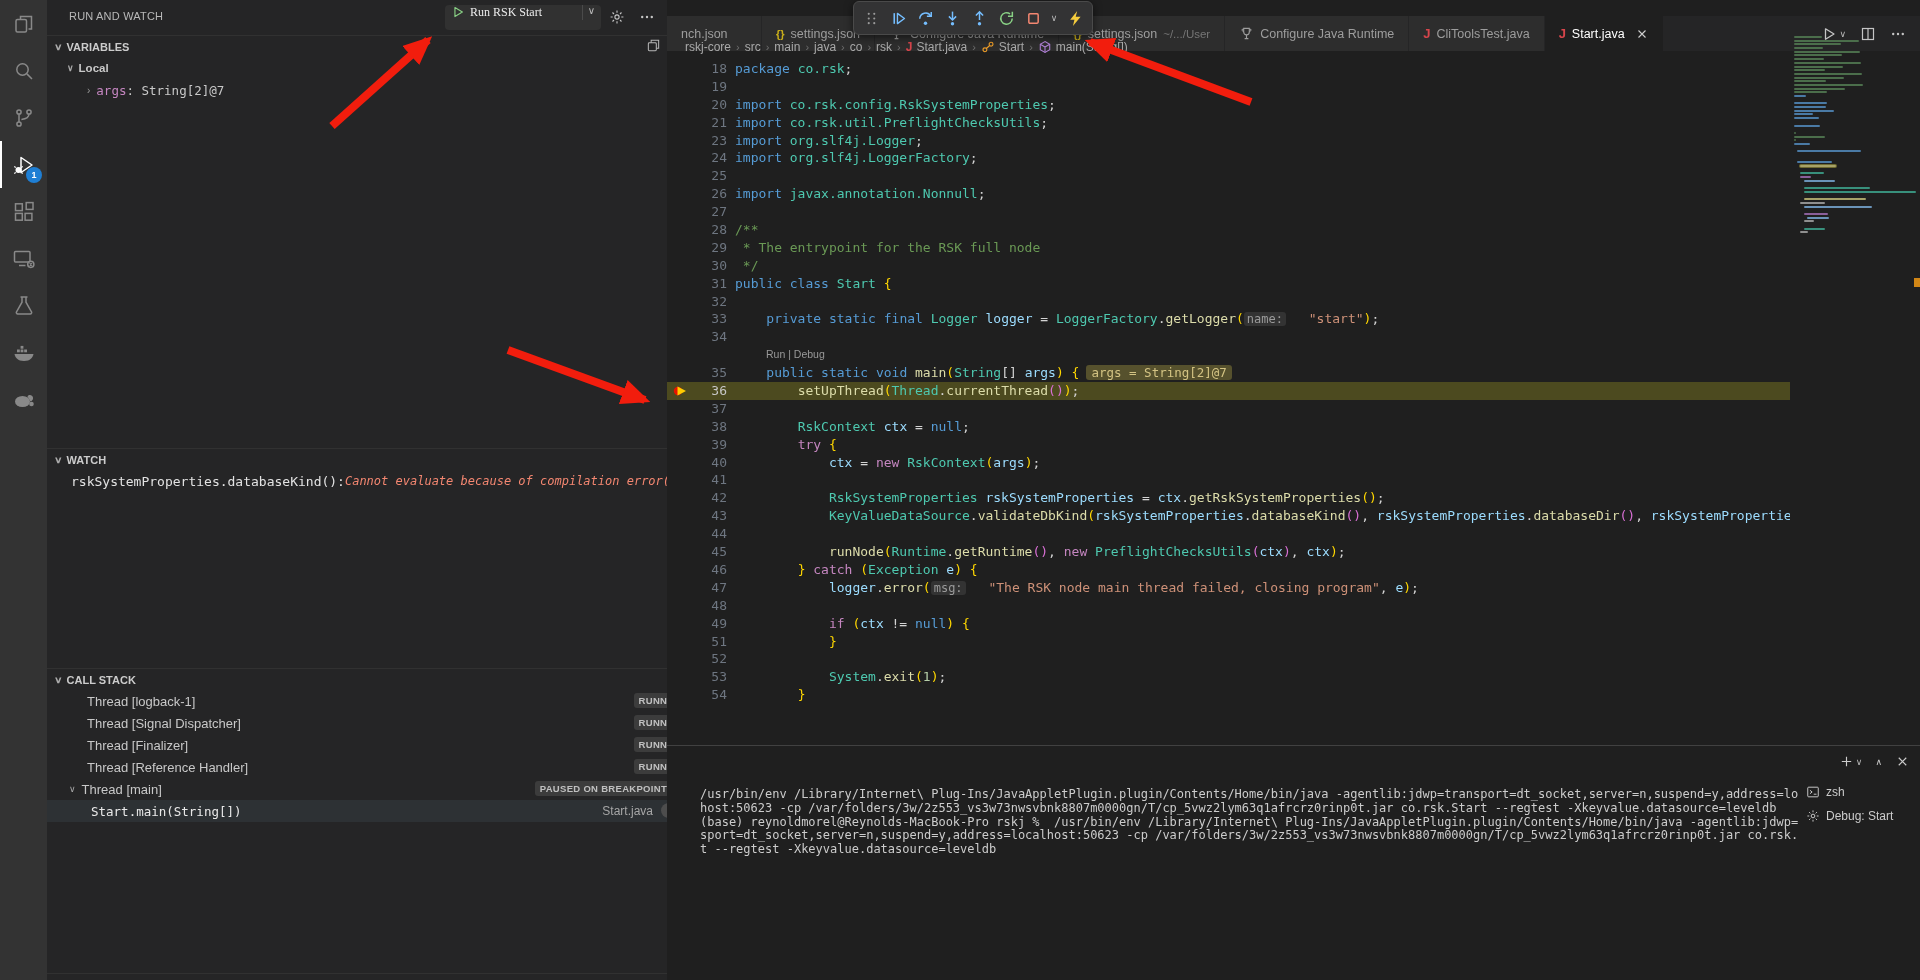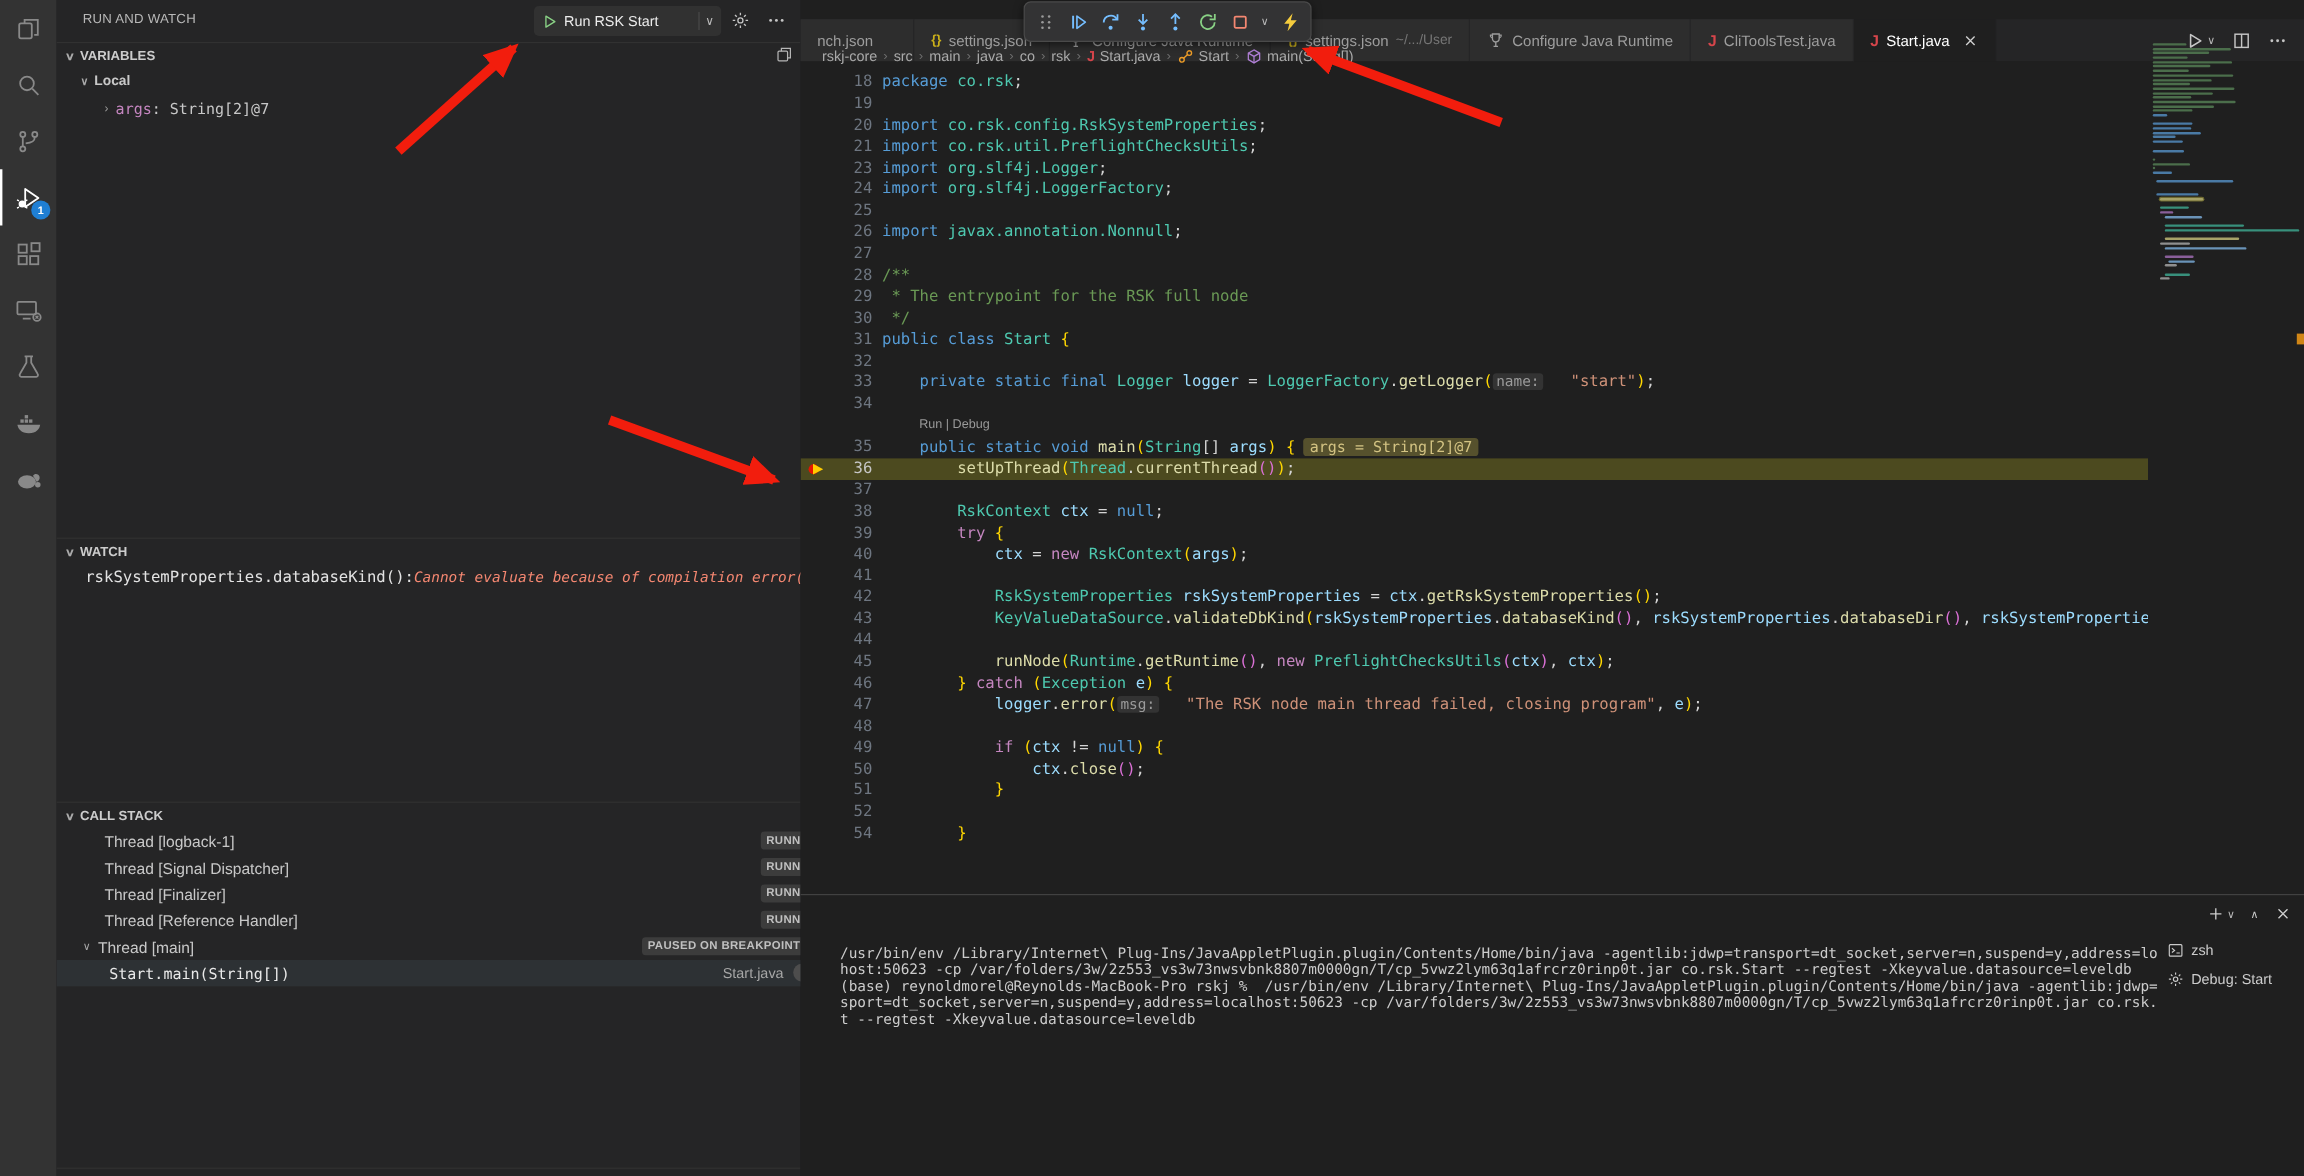--- a/index.html
+++ b/index.html
@@ -14,21 +14,21 @@
   .ab-item.active{color:#ffffff;box-shadow:inset 2px 0 0 #ffffff;}
   .ab-item svg{width:24px;height:24px;}
   .ab-badge{position:absolute;right:5px;bottom:5px;width:16px;height:16px;border-radius:50%;
             background:#1f7fd4;color:#fff;font-size:9px;line-height:16px;text-align:center;font-weight:bold;}
 
   
   .sidebar{position:absolute;left:47px;top:0;width:620px;height:980px;background:#252526;z-index:2;overflow:hidden;}
   .sb-header{position:absolute;left:0;top:0;width:100%;height:35px;}
   .sb-title{position:absolute;left:22px;top:10px;font-size:11px;color:#b8b8b8;letter-spacing:.2px;}
   .run-config{position:absolute;left:398px;top:5px;width:144px;height:25px;background:#313131;border-radius:4px;
-              display:flex;align-items:center;padding:0 6px;gap:5px;font-size:12px;color:#ececec;cursor:pointer;}
+              display:flex;align-items:flex-start;padding:0 6px;gap:5px;font-size:12px;color:#ececec;cursor:pointer;font-family:Liberation Serif, serif;}
   .run-config .sep{width:1px;height:15px;background:#4a4a4a;margin-left:auto;}
   .run-config svg{width:14px;height:14px;}
   .sb-hbtn{position:absolute;top:9px;color:#c5c5c5;cursor:pointer;}
   .sb-hbtn svg{width:16px;height:16px;}
 
   .sb-sec{position:absolute;left:0;width:100%;height:22px;display:flex;align-items:center;gap:5px;
           padding-left:8px;font-size:11px;font-weight:bold;color:#cccccc;border-top:1px solid #313131;box-sizing:border-box;}
   .sb-sec .chev{color:#aaaaaa;font-size:9px;transform:scaleX(1.3);}
   .sb-row{position:absolute;left:0;width:100%;height:22px;display:flex;align-items:center;font-size:13px;color:#c8c8c8;}
   .badge{position:absolute;right:17px;top:3px;background:#3c3c3c;color:#c0c0c0;font-size:9.5px;font-weight:600;
@@ -494,23 +494,23 @@
         <div class="crow"><div class="gut">40</div><div class="src"><span class="tk-p">            </span><span class="tk-v">ctx</span><span class="tk-p"> = </span><span class="tk-c">new</span><span class="tk-p"> </span><span class="tk-t">RskContext</span><span class="tk-b1">(</span><span class="tk-v">args</span><span class="tk-b1">)</span><span class="tk-p">;</span></div></div>
         <div class="crow"><div class="gut">41</div><div class="src"></div></div>
         <div class="crow"><div class="gut">42</div><div class="src"><span class="tk-p">            </span><span class="tk-t">RskSystemProperties</span><span class="tk-p"> </span><span class="tk-v">rskSystemProperties</span><span class="tk-p"> = </span><span class="tk-v">ctx</span><span class="tk-p">.</span><span class="tk-f">getRskSystemProperties</span><span class="tk-b1">()</span><span class="tk-p">;</span></div></div>
         <div class="crow"><div class="gut">43</div><div class="src"><span class="tk-p">            </span><span class="tk-t">KeyValueDataSource</span><span class="tk-p">.</span><span class="tk-f">validateDbKind</span><span class="tk-b1">(</span><span class="tk-v">rskSystemProperties</span><span class="tk-p">.</span><span class="tk-f">databaseKind</span><span class="tk-b2">()</span><span class="tk-p">, </span><span class="tk-v">rskSystemProperties</span><span class="tk-p">.</span><span class="tk-f">databaseDir</span><span class="tk-b2">()</span><span class="tk-p">, </span><span class="tk-v">rskSystemProperties</span></div></div>
         <div class="crow"><div class="gut">44</div><div class="src"></div></div>
         <div class="crow"><div class="gut">45</div><div class="src"><span class="tk-p">            </span><span class="tk-f">runNode</span><span class="tk-b1">(</span><span class="tk-t">Runtime</span><span class="tk-p">.</span><span class="tk-f">getRuntime</span><span class="tk-b2">()</span><span class="tk-p">, </span><span class="tk-c">new</span><span class="tk-p"> </span><span class="tk-t">PreflightChecksUtils</span><span class="tk-b2">(</span><span class="tk-v">ctx</span><span class="tk-b2">)</span><span class="tk-p">, </span><span class="tk-v">ctx</span><span class="tk-b1">)</span><span class="tk-p">;</span></div></div>
         <div class="crow"><div class="gut">46</div><div class="src"><span class="tk-p">        </span><span class="tk-b1">}</span><span class="tk-p"> </span><span class="tk-c">catch</span><span class="tk-p"> </span><span class="tk-b1">(</span><span class="tk-t">Exception</span><span class="tk-p"> </span><span class="tk-v">e</span><span class="tk-b1">)</span><span class="tk-p"> </span><span class="tk-b1">{</span></div></div>
         <div class="crow"><div class="gut">47</div><div class="src"><span class="tk-p">            </span><span class="tk-v">logger</span><span class="tk-p">.</span><span class="tk-f">error</span><span class="tk-b1">(</span><span class="tk-h">msg:</span><span class="tk-s"> "The RSK node main thread failed, closing program"</span><span class="tk-p">, </span><span class="tk-v">e</span><span class="tk-b1">)</span><span class="tk-p">;</span></div></div>
         <div class="crow"><div class="gut">48</div><div class="src"></div></div>
         <div class="crow"><div class="gut">49</div><div class="src"><span class="tk-p">            </span><span class="tk-c">if</span><span class="tk-p"> </span><span class="tk-b1">(</span><span class="tk-v">ctx</span><span class="tk-p"> != </span><span class="tk-k">null</span><span class="tk-b1">)</span><span class="tk-p"> </span><span class="tk-b1">{</span></div></div>
-        <div class="crow"><div class="gut">50</div><div class="src"><span class="tk-p">                </span><span class="tk-v">ctx</span><span class="tk-p">.</span><span class="tk-f">close</span><span class="tk-b2">()</span><span class="tk-p">;</span></div></div>
         <div class="crow"><div class="gut">51</div><div class="src"><span class="tk-p">            </span><span class="tk-b1">}</span></div></div>
         <div class="crow"><div class="gut">52</div><div class="src"></div></div>
+        <div class="crow"><div class="gut">53</div><div class="src"><span class="tk-p">            </span><span class="tk-t">System</span><span class="tk-p">.</span><span class="tk-f">exit</span><span class="tk-b1">(</span><span class="tk-n">1</span><span class="tk-b1">)</span><span class="tk-p">;</span></div></div>
         <div class="crow"><div class="gut">54</div><div class="src"><span class="tk-p">        </span><span class="tk-b1">}</span></div></div>
       </div>
     <div class="minimap" id="minimap">
         <div class="mm-line" style="width: 28px; background: rgb(75, 110, 75);"></div>
         <div class="mm-line" style="width: 65px; background: rgb(75, 110, 75);"></div>
         <div class="mm-line" style="width: 47px; background: rgb(75, 110, 75);"></div>
         <div class="mm-line" style="width: 29px; background: rgb(75, 110, 75);"></div>
         <div class="mm-line" style="width: 66px; background: rgb(75, 110, 75);"></div>
         <div class="mm-line" style="width: 48px; background: rgb(75, 110, 75);"></div>
         <div class="mm-line" style="width: 30px; background: rgb(75, 110, 75);"></div>

